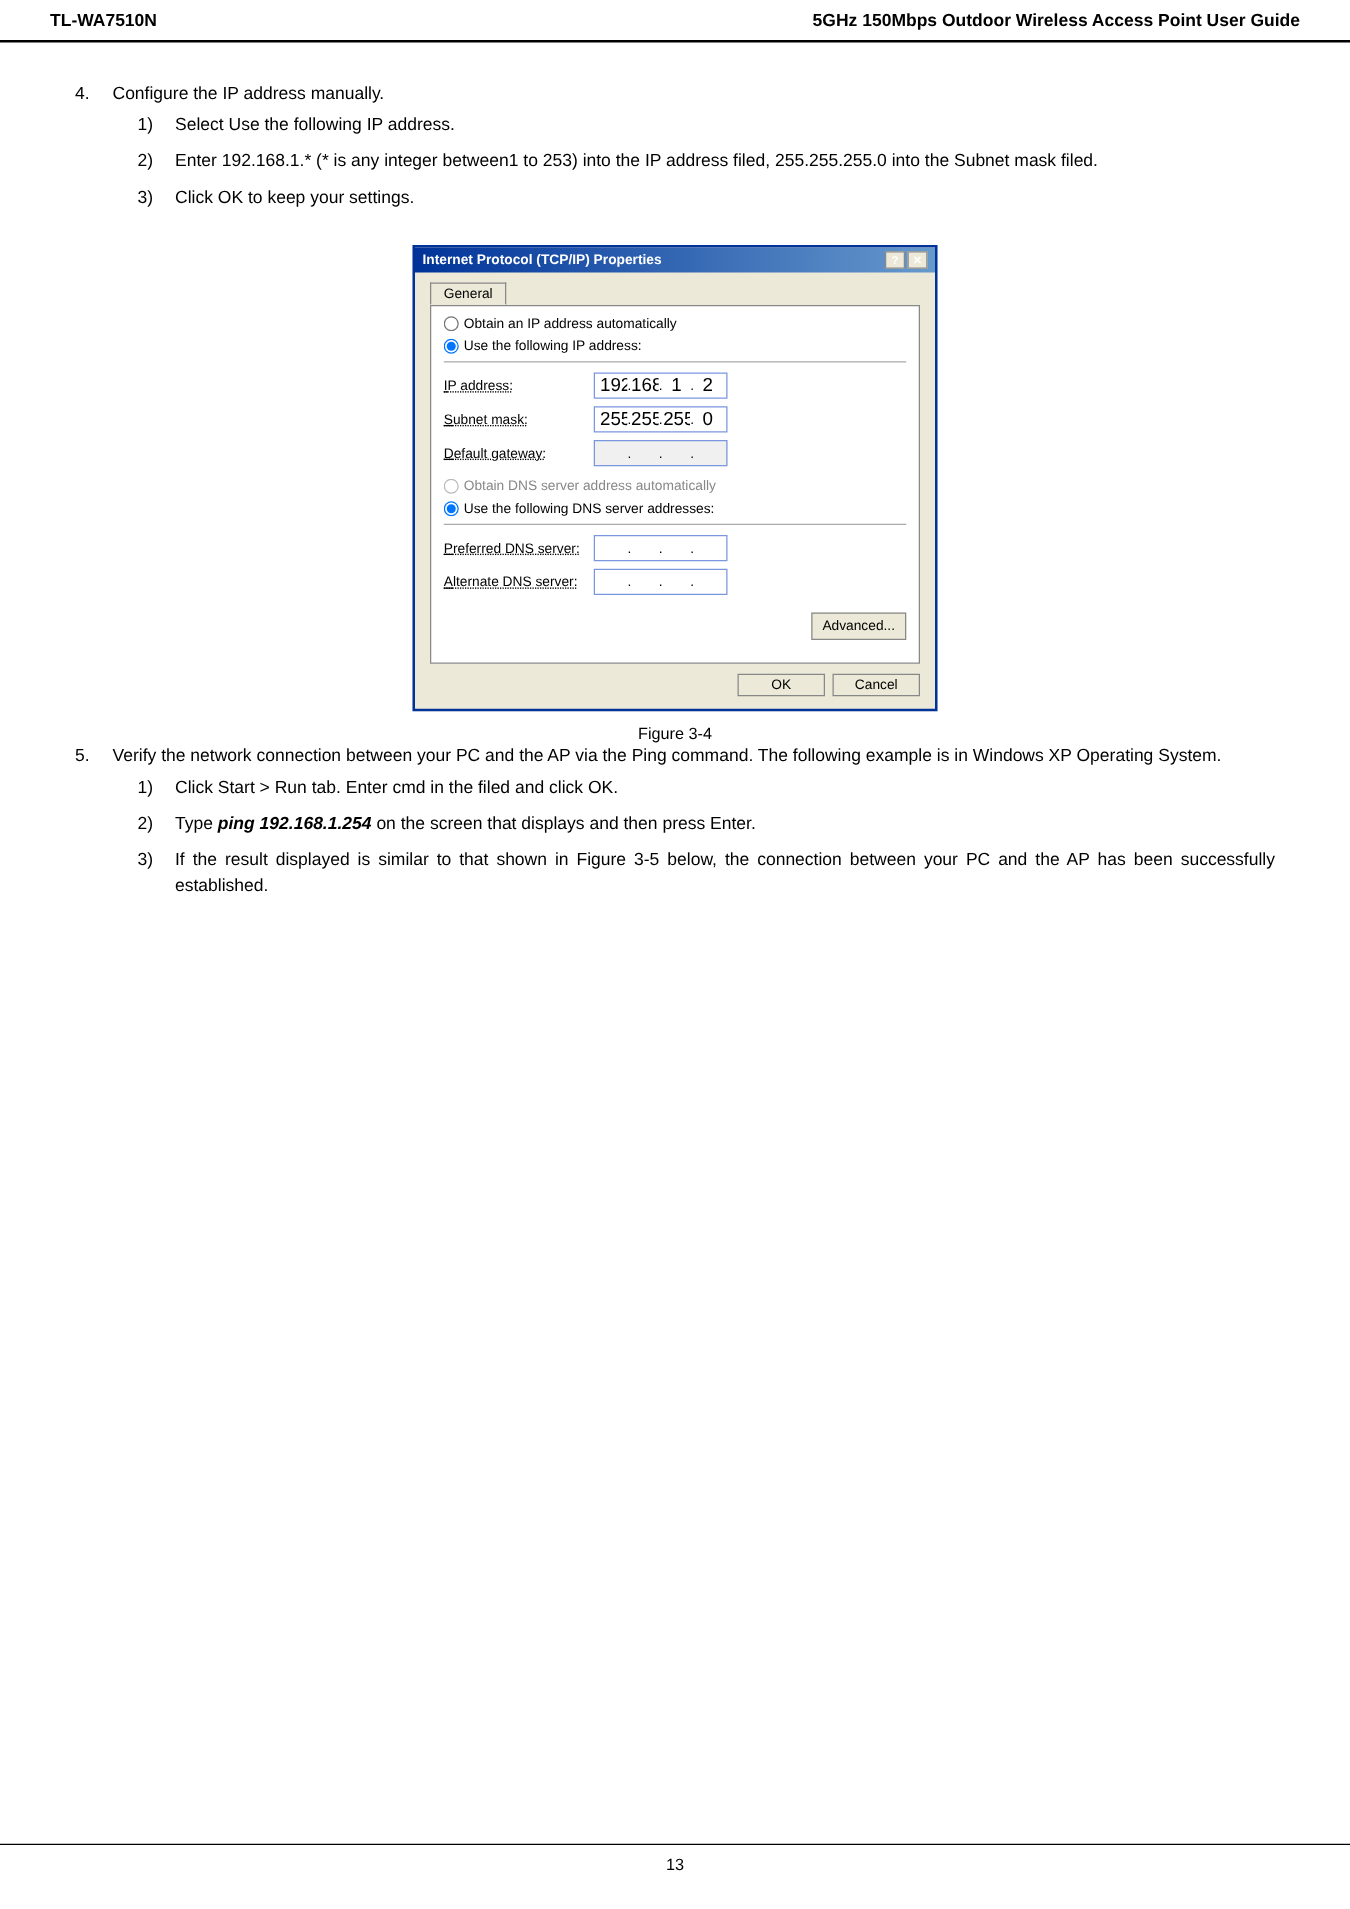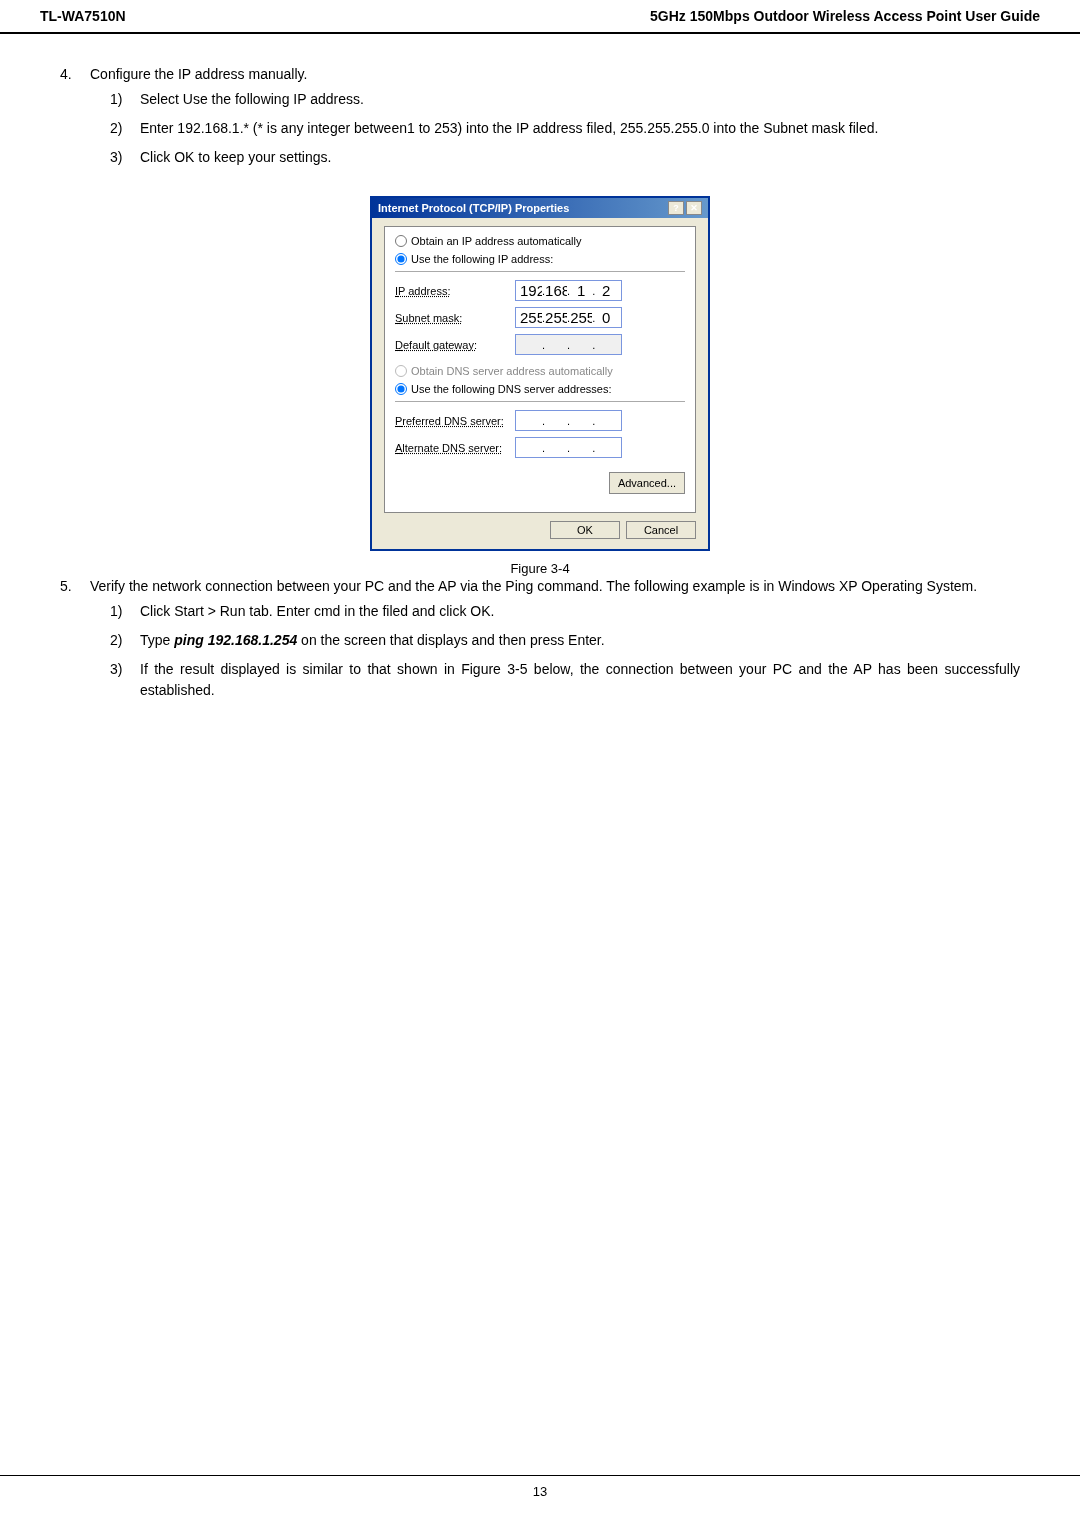--- a/index.html
+++ b/index.html
@@ -72,21 +72,21 @@
       flex: 1;
     }
 
     
     .dialog-container {
       display: flex;
       justify-content: center;
       margin: 20px 0 10px 0;
     }
     .dialog {
-      width: 340px;
+      width: 420px;
       border: 2px solid #003399;
       background: #ECE9D8;
       font-size: 11px;
       font-family: 'Tahoma', Arial, sans-serif;
     }
     .dialog-titlebar {
       background: linear-gradient(to right, #003399, #6699CC);
       color: #fff;
       padding: 3px 6px;
       display: flex;
@@ -286,20 +286,23 @@
 
       <div class="dialog-titlebar">
         <span>Internet Protocol (TCP/IP) Properties</span>
         <div class="dialog-titlebar-buttons">
           <div class="titlebar-btn">?</div>
           <div class="titlebar-btn">✕</div>
         </div>
       </div>
 
       <div class="dialog-body">
+        <div class="tab-row">
+          <div class="tab-item active">General</div>
+        </div>
 
         <div class="dialog-content">
 
           <div class="radio-row">
             <input type="radio" name="ipmode" class="radio-input" style="">
             <label>Obtain an IP address automatically</label>
           </div>
 
           <div class="radio-row">
             <input type="radio" name="ipmode" class="radio-input" checked="" style="">

